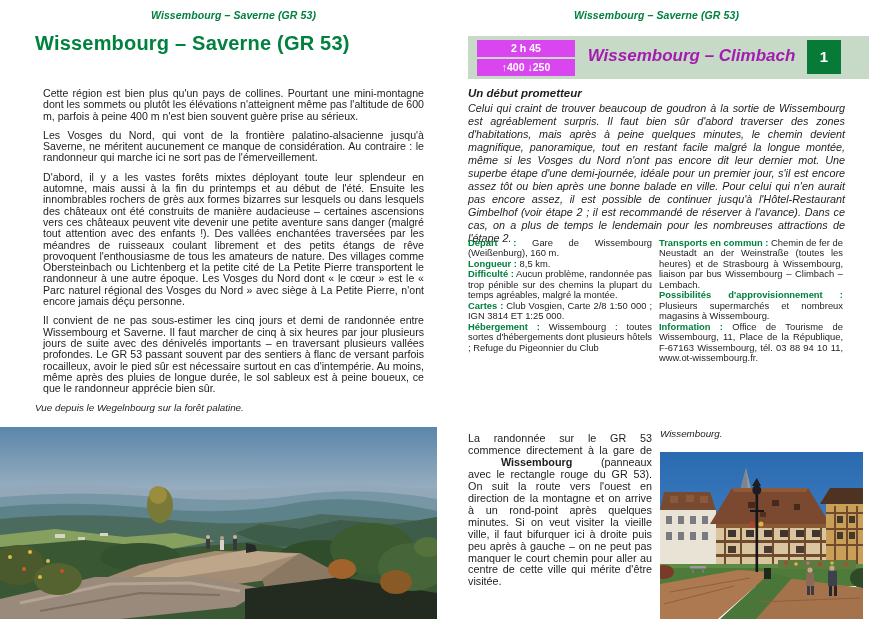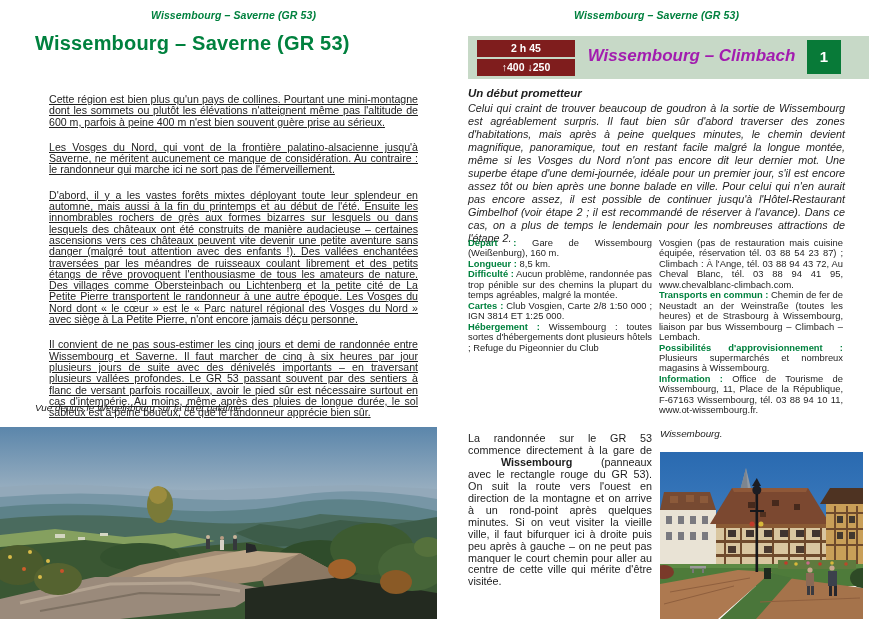--- a/index.html
+++ b/index.html
@@ -14,36 +14,36 @@
   .rh-left{left:35px;width:397px;}
   .rh-right{left:468px;width:377px;}
   .page-title{
     position:absolute;left:35px;top:32px;margin:0;font-size:20px;font-weight:bold;
     color:#00813e;letter-spacing:.2px;
   }
   .body-left{
     position:absolute;left:35px;top:80px;width:397px;
     font-size:10.6px;line-height:11.3px;text-align:justify;
   }
-  .body-left p{margin:14px;text-decoration:underline;}
+  .body-left p{margin:8px;}
   .caption{font-style:italic;font-size:9.8px;color:#222;}
   .caption-left{position:absolute;left:35px;top:402px;text-align:center;}
   .caption-right{position:absolute;left:660px;top:428px;}
   .photo-left{position:absolute;left:0;top:427px;width:437px;height:192px;}
   .photo-right{position:absolute;left:660px;top:452px;width:203px;height:167px;}
   .photo-left svg,.photo-right svg{display:block;}
   .watermark{
     position:absolute;left:2px;top:582px;font-size:26px;font-weight:normal;
     color:rgba(255,255,255,0.92);text-shadow:0 0 3px rgba(90,90,90,0.55);
     letter-spacing:.5px;white-space:nowrap;
   }
   
   .band{position:absolute;left:468px;top:36px;width:401px;height:43px;background:#c7d9c7;}
   .stat-box{
-    position:absolute;left:9px;width:98px;height:17px;background:#7f1d1d;color:#fff;
+    position:absolute;left:9px;width:98px;height:17px;background:#d946ef;color:#fff;
     font-weight:bold;font-size:10.5px;text-align:center;line-height:17px;
   }
   .stat-duration{top:4px;}
   .stat-elevation{top:23px;}
   .stage-title{
     position:absolute;left:118px;right:72px;top:10px;text-align:center;
     font-size:17px;font-weight:bold;font-style:italic;color:#a21caf;white-space:nowrap;
   }
   .stage-num{
     position:absolute;right:28px;top:4px;width:34px;height:34px;background:#087a38;
@@ -158,21 +158,20 @@
 
   <div class="info-col info-col-left">
     <p><span class="info-label">Départ :</span><span> Gare de Wissembourg (Weißenburg), 160 m.</span></p>
     <p><span class="info-label">Longueur :</span><span> 8,5 km.</span></p>
     <p><span class="info-label">Difficulté :</span><span> Aucun problème, randonnée pas trop pénible sur des chemins la plupart du temps agréables, malgré la montée.</span></p>
     <p><span class="info-label">Cartes :</span><span> Club Vosgien, Carte 2/8 1:50 000 ; IGN 3814 ET 1:25 000.</span></p>
     <p><span class="info-label">Hébergement :</span><span> Wissembourg : toutes sortes d'hébergements dont plusieurs hôtels ; Refuge du Pigeonnier du Club</span></p>
   </div>
 
   <div class="info-col info-col-right">
-    <p><span class="info-label"></span><span>Vosgien (pas de restauration mais cuisine équipée, réservation tél. 03 88 54 23 87) ; Climbach : À l'Ange, tél. 03 88 94 43 72, Au Cheval Blanc, tél. 03 88 94 41 95, www.chevalblanc-climbach.com.</span></p>
     <p><span class="info-label">Transports en commun :</span><span> Chemin de fer de Neustadt an der Weinstraße (toutes les heures) et de Strasbourg à Wissembourg, liaison par bus Wissembourg – Climbach – Lembach.</span></p>
     <p><span class="info-label">Possibilités d'approvisionnement :</span><span> Plusieurs supermarchés et nombreux magasins à Wissembourg.</span></p>
     <p><span class="info-label">Information :</span><span> Office de Tourisme de Wissembourg, 11, Place de la République, F-67163 Wissembourg, tél. 03 88 94 10 11, www.ot-wissembourg.fr.</span></p>
   </div>
 
   <div class="body-right">
     <span>La randonnée sur le GR 53 commence directement à la gare de </span><span class="bold">Wissembourg</span><span> (panneaux avec le rectangle rouge du GR 53). On suit la route vers l'ouest en direction de la montagne et on arrive à un rond-point après quelques minutes. Si on veut visiter la vieille ville, il faut bifurquer ici à droite puis peu après à gauche – on ne peut pas manquer le court chemin pour aller au centre de cette ville qui mérite d'être visitée.</span>
   </div>
 
   <div class="caption caption-right">Wissembourg.</div>

